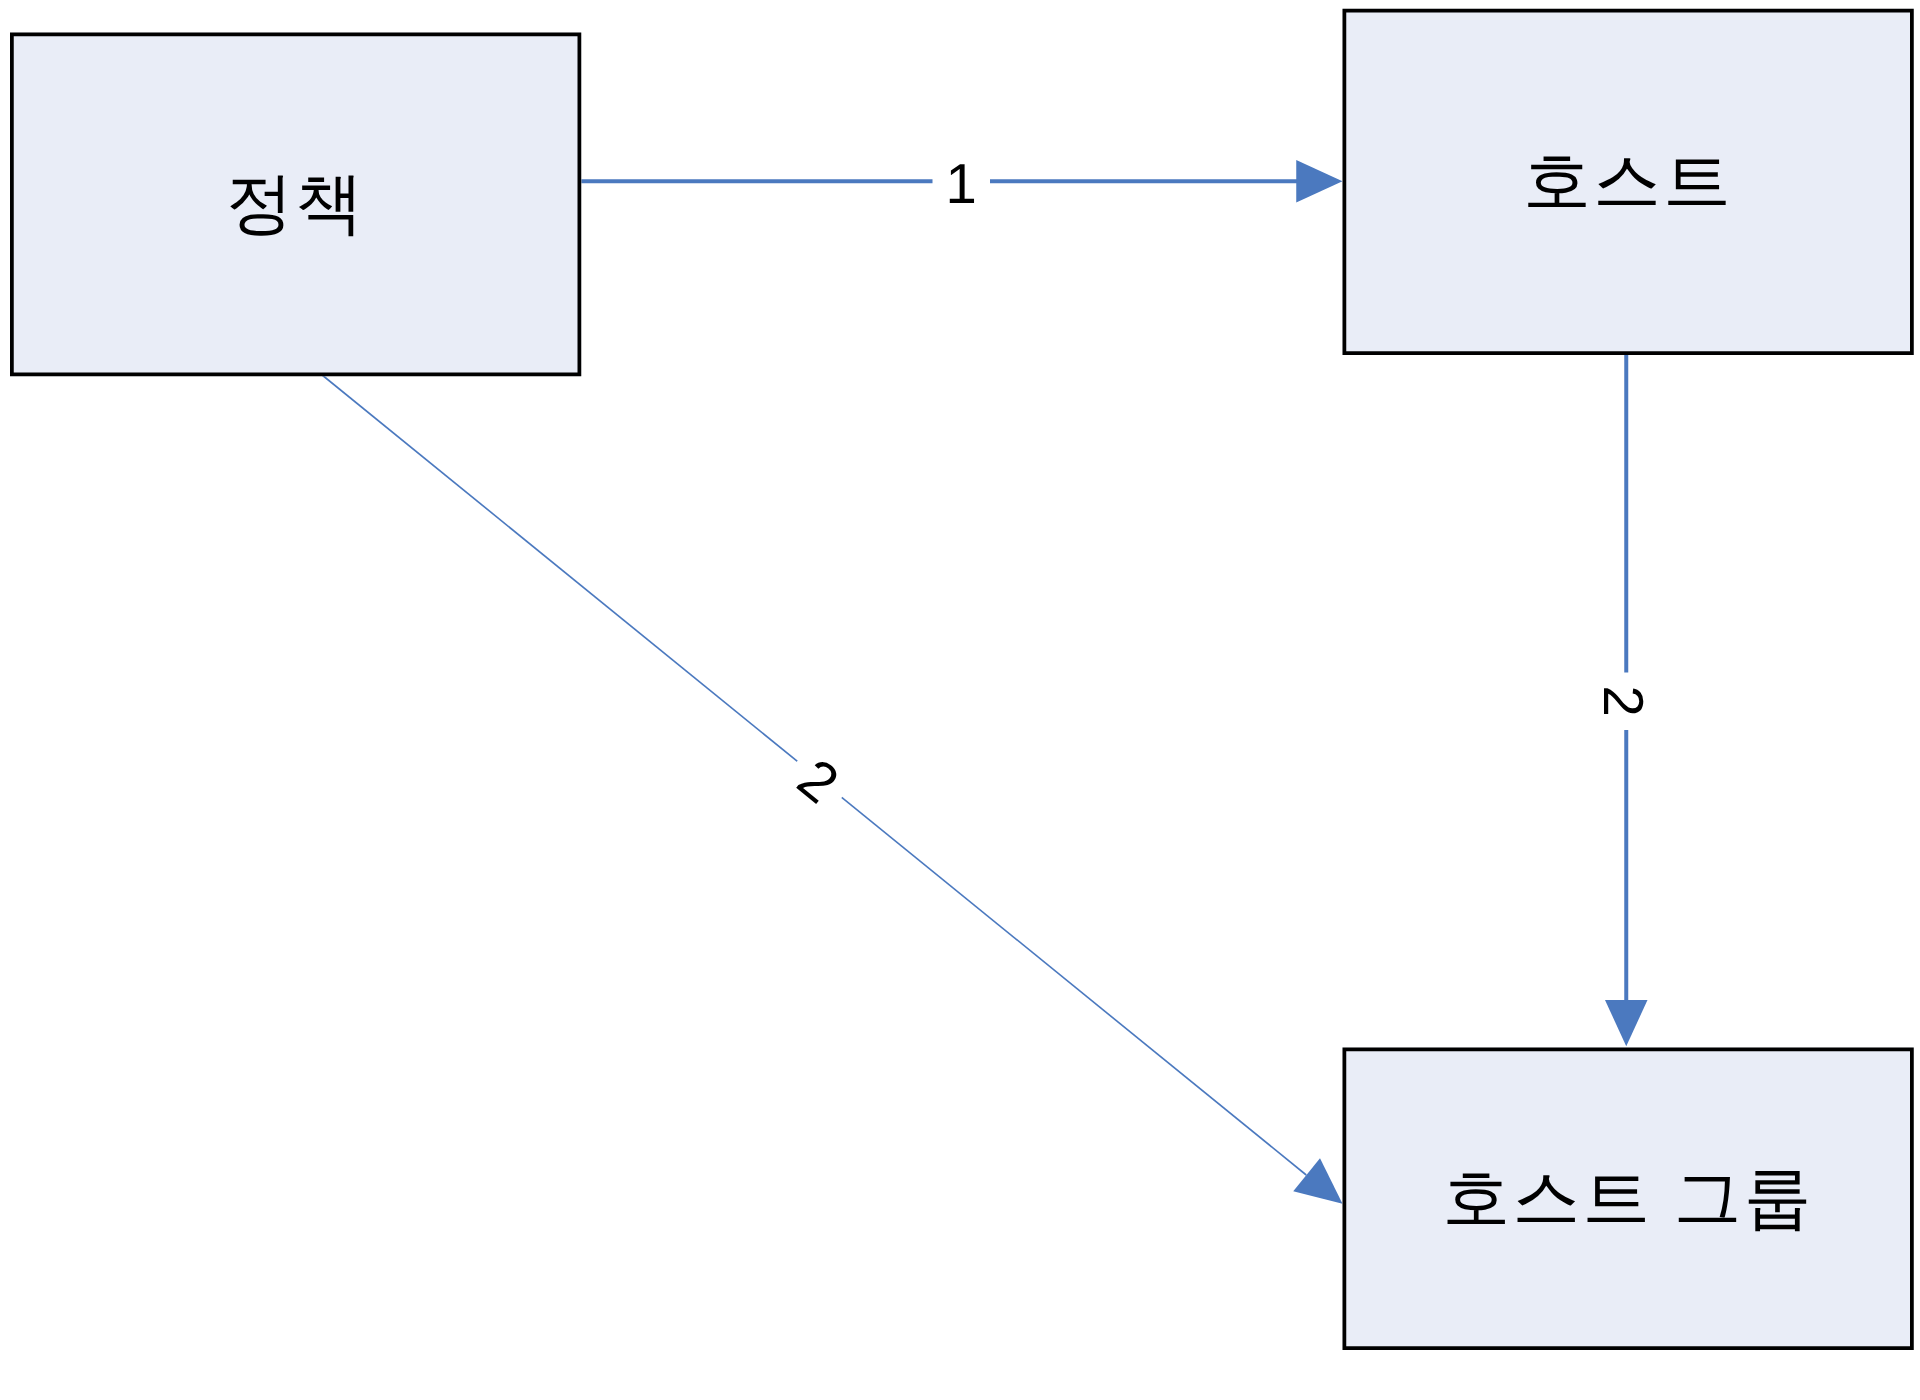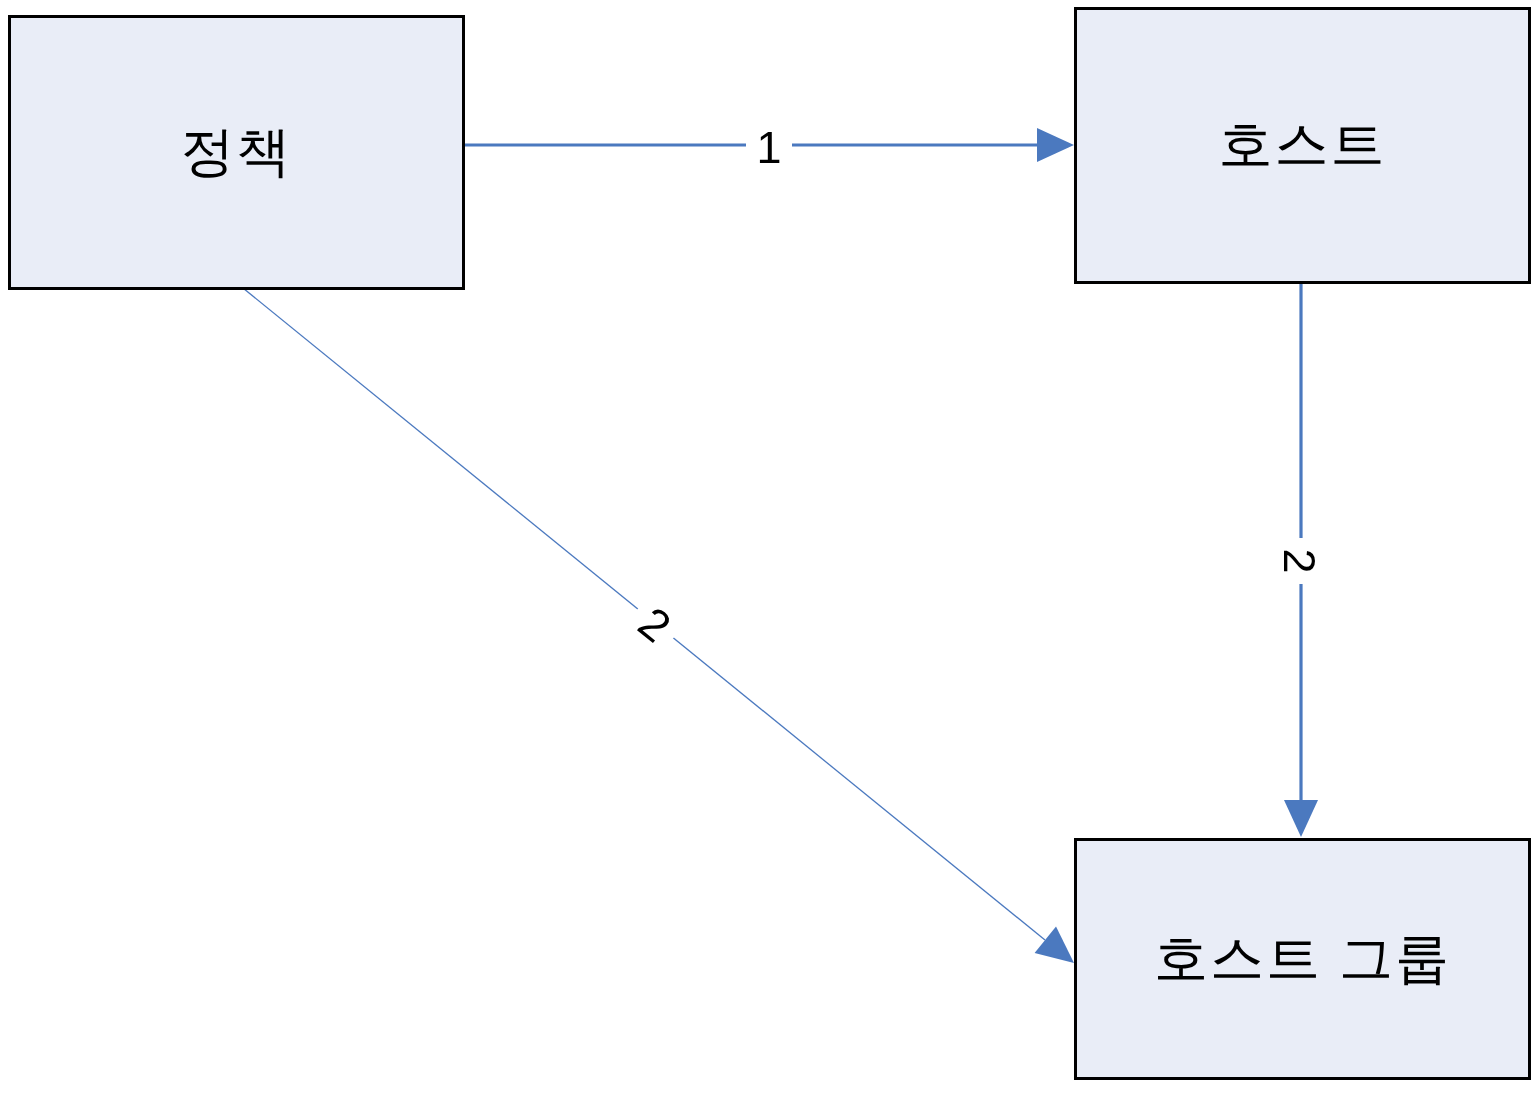--- a/index.html
+++ b/index.html
@@ -20,21 +20,21 @@
   }
   .node {
     position: absolute;
     box-sizing: border-box;
     background: var(--box-fill);
     border: 3px solid var(--box-border);
     display: flex;
     align-items: center;
     justify-content: center;
   }
-  #node-policy     { left: 8px;    top: 15px;   width: 457px; height: 275px; }
+  #node-policy     { left: 8px;    top: 26px;   width: 457px; height: 275px; }
   #node-host       { left: 1074px; top: 7px;   width: 457px; height: 277px; font-family: Liberation Serif, serif; }
   #node-host-group { left: 1074px; top: 838px; width: 457px; height: 242px; align-items: center; }
   .node-label {
     font-size: 54px;
     color: var(--label-text);
     letter-spacing: 2px;
     white-space: nowrap;
   }
   svg.connectors {
     position: absolute;

